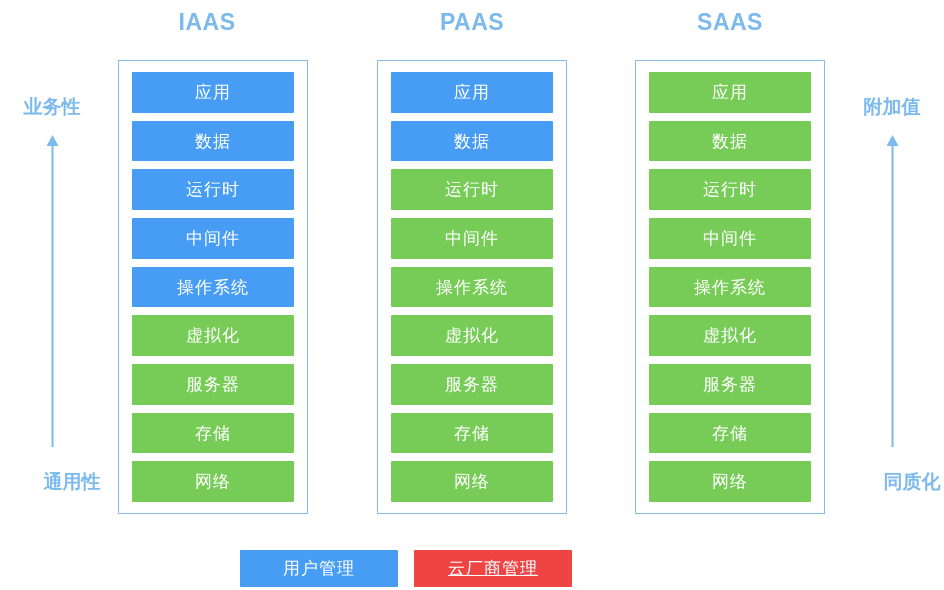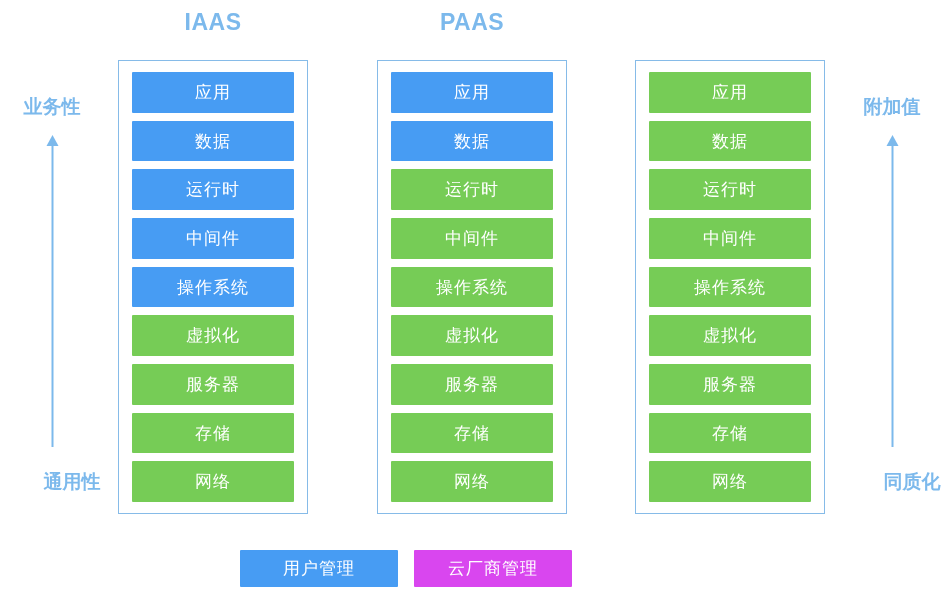--- a/index.html
+++ b/index.html
@@ -25,21 +25,21 @@
     position: absolute;
     top: 8px;
     width: 190px;
     text-align: center;
     font-size: 23px;
     font-weight: bold;
     color: #7cb9ec;
     letter-spacing: 0.5px;
     line-height: 28px;
   }
-  .col-title.t0 { left: 118px; }
+  .col-title.t0 { left: 112px; }
   .col-title.t1 { left: 377px; text-align: center; }
   .col-title.t2 { left: 635px; }
 
   
   .column {
     position: absolute;
     top: 60px;
     width: 190px;
     height: 454px;
     box-sizing: border-box;
@@ -140,29 +140,30 @@
     display: flex;
     align-items: center;
     justify-content: center;
     color: #ffffff;
     font-size: 17px;
     letter-spacing: 1px;
     border-radius: 1px;
     user-select: none;
   }
   .legend-item.blue  { background: #479cf3; }
-  .legend-item.green { background: #d946ef; }
+  .legend-item.green { background: #ef4444; text-decoration: underline; }
 </style>
 </head>
 <body>
 
 <div id="diagram">
 
   <div class="col-title t0">IAAS</div>
   <div class="col-title t1">PAAS</div>
+  <div class="col-title t2">SAAS</div>
 
   <div class="column c0">
     <div class="stack">
       <div class="layer blue">应用</div>
       <div class="layer blue">数据</div>
       <div class="layer blue">运行时</div>
       <div class="layer blue">中间件</div>
       <div class="layer blue">操作系统</div>
       <div class="layer green">虚拟化</div>
       <div class="layer green">服务器</div>

